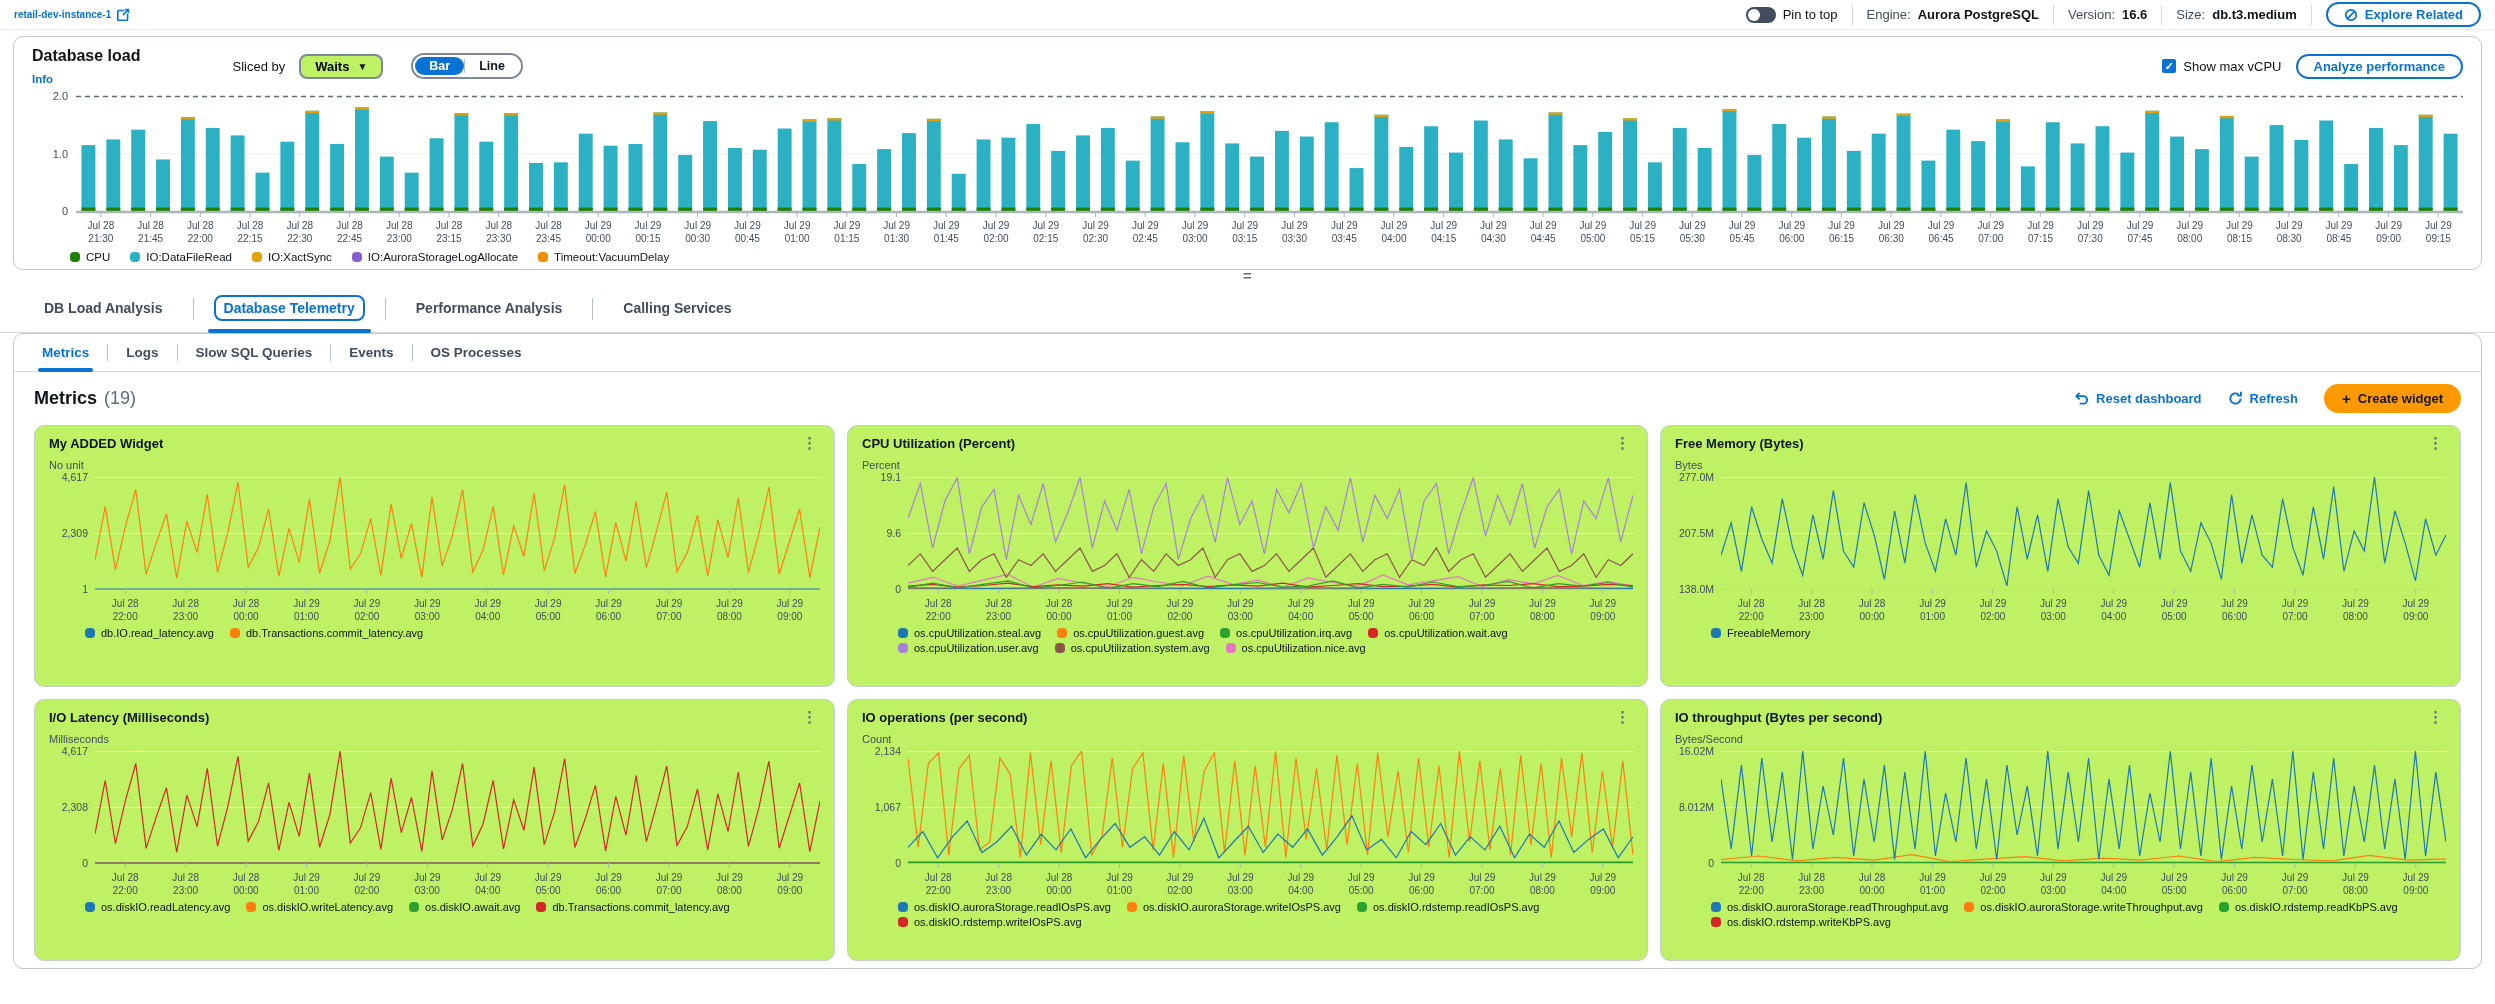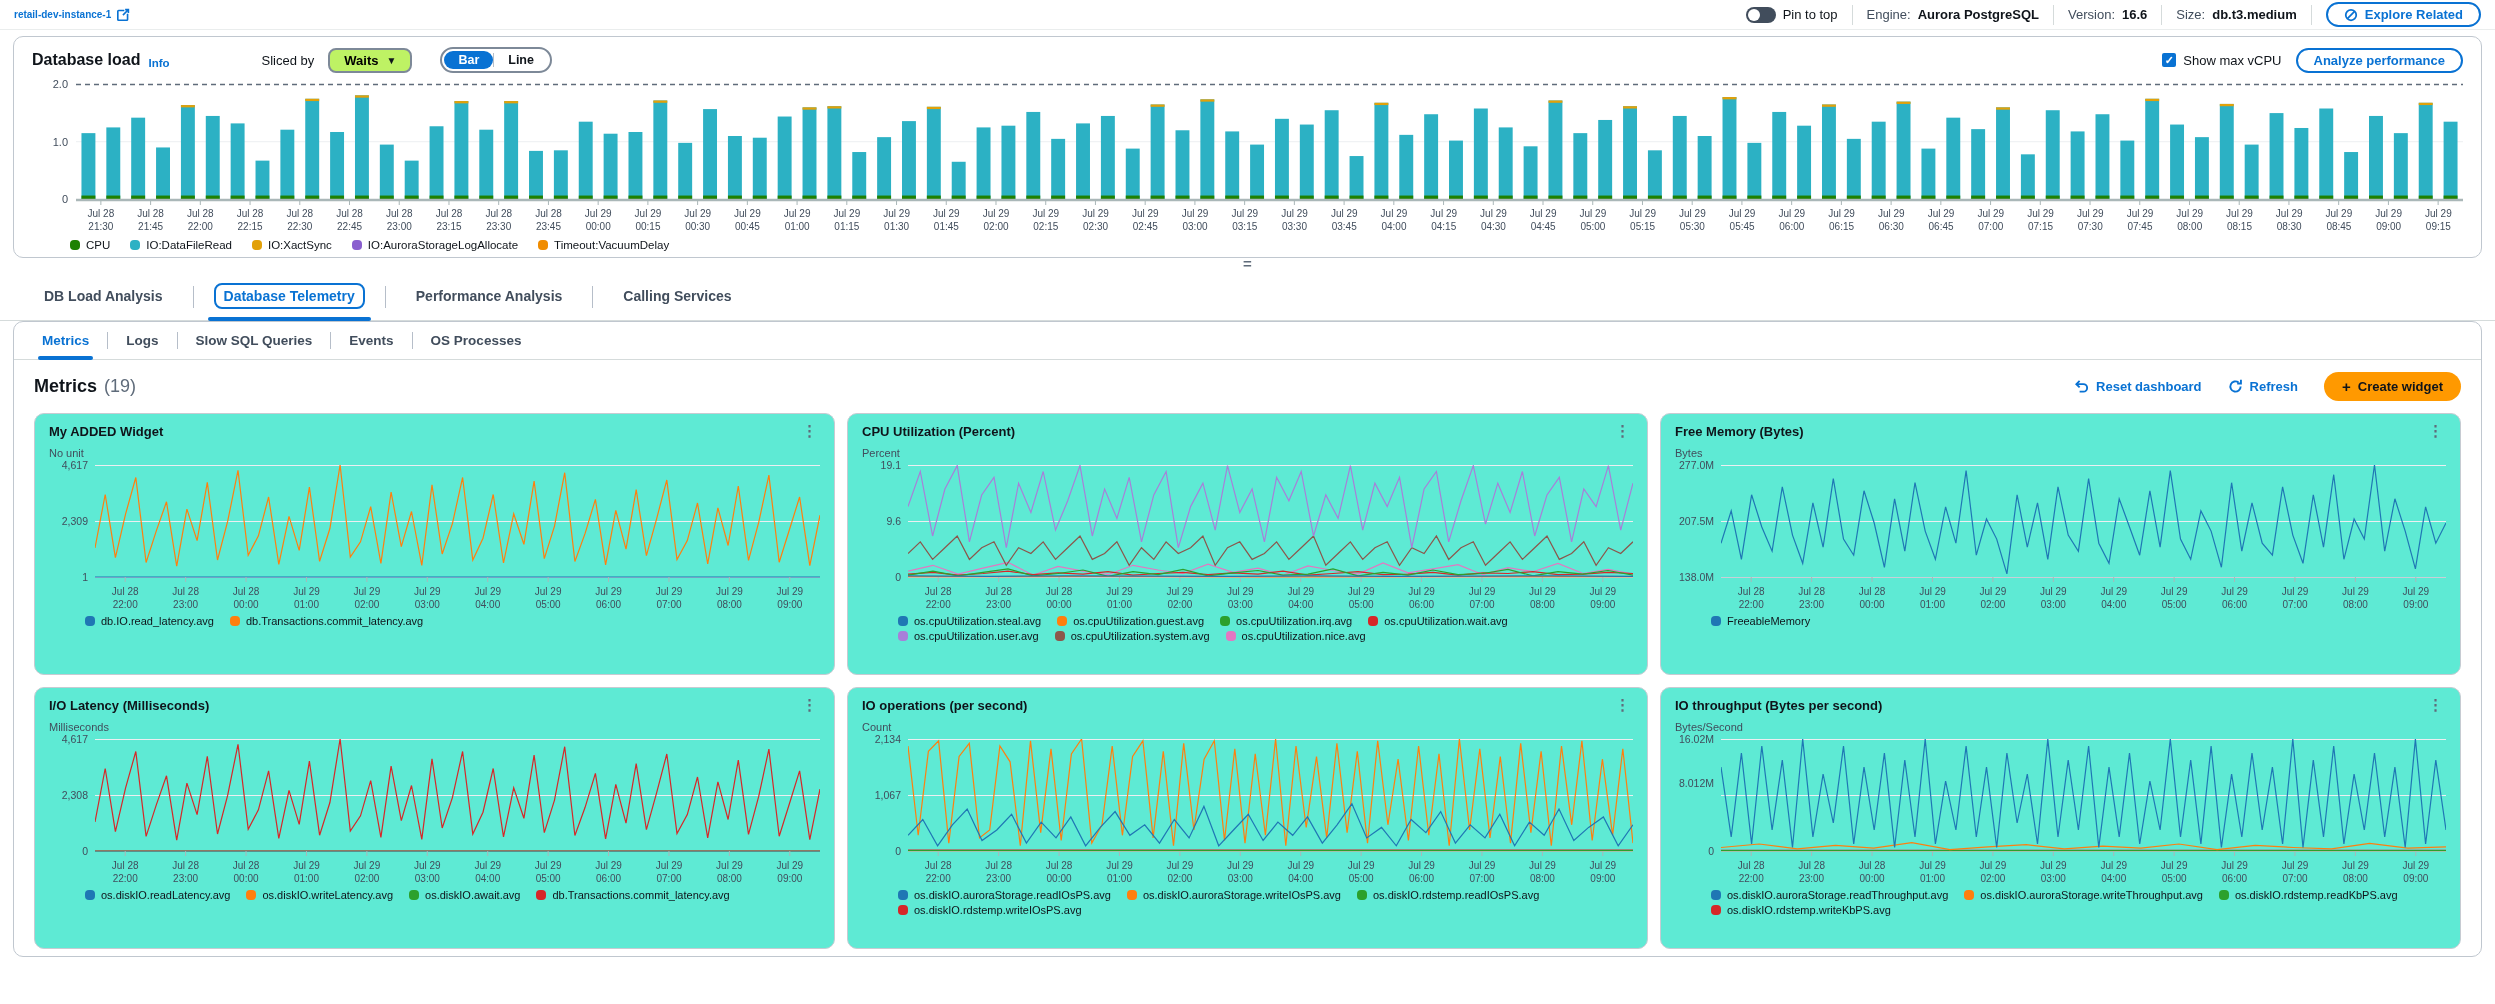--- a/index.html
+++ b/index.html
@@ -14,21 +14,21 @@
   .hdr-sep { width:1px; height:20px; background:#d5dbdb; }
   .kv-label { color:#414d5c; }
   .kv-value { font-weight:700; color:#0f141a; }
   .toggle-track { width:30px; height:16px; border-radius:8px; background:#414d5c; position:relative; cursor:pointer; }
   .toggle-knob { position:absolute; left:2px; top:2px; width:12px; height:12px; border-radius:50%; background:#fff; }
   .pill-btn { display:flex; align-items:center; gap:7px; border:2px solid #0972d3; color:#0972d3;
     border-radius:18px; padding:3px 16px; font-size:13px; font-weight:700; background:#fff; cursor:pointer; white-space:nowrap; }
   .card { background:#fff; border:1px solid #c0c7cf; border-radius:10px; }
   #dbload-card { margin:6px 13px 0 13px; padding:10px 18px 6px 18px; }
   .dbload-head { display:flex; align-items:center; }
-  .dbload-title-wrap { display:flex; align-items:flex-end; gap:8px; }
+  .dbload-title-wrap { display:flex; align-items:flex-start; gap:8px;flex-direction:column; }
   .dbload-title { font-size:16px; font-weight:700; }
   .info-link { color:#0972d3; font-size:11.5px; font-weight:700; cursor:pointer; }
   .slicedby-label { font-size:13px; margin-left:92px; color:#0f141a; }
   .dropdown-btn { margin-left:14px; display:flex; align-items:center; gap:8px; border:2px solid #7d8998;
     border-radius:8px; padding:3px 14px; font-size:13px; font-weight:700; background:#bef264; cursor:pointer; }
   .caret { font-size:10px; color:#0f141a; }
   .segmented { margin-left:28px; display:flex; align-items:center; border:2px solid #7d8998; border-radius:16px;
     padding:2px; background:#fff; }
   .seg-opt { font-size:12.5px; font-weight:700; padding:2px 14px; border-radius:12px; cursor:pointer; color:#0f141a; }
   .seg-opt.active { background:#0972d3; color:#fff; }
@@ -62,21 +62,21 @@
   .sub-tab.active::after { content:""; position:absolute; left:0; right:0; bottom:-1px; height:4px; background:#0972d3; border-radius:2px; }
   .sub-sep { width:1px; background:#b6bec9; margin:10px 0; }
   .metrics-head { display:flex; align-items:center; padding:12px 20px 10px 20px; }
   .metrics-title { font-size:18px; font-weight:700; }
   .metrics-count { font-size:18px; color:#5f6b7a; margin-left:7px; }
   .metrics-actions { margin-left:auto; display:flex; align-items:center; gap:26px; }
   .action-link { display:flex; align-items:center; gap:7px; color:#0972d3; font-size:13px; font-weight:700; cursor:pointer; }
   .create-btn { display:flex; align-items:center; gap:7px; background:#ff9900; color:#0f141a; font-size:13px;
     font-weight:700; border-radius:18px; padding:6px 18px; cursor:pointer; }
   .widgets-grid { display:grid; grid-template-columns:repeat(3,1fr); grid-auto-rows:262px; gap:12px; padding:2px 20px 10px 20px; }
-  .widget { border:1px solid #c6cbd2; border-radius:10px; background:#5eead4; padding:10px 14px 6px 14px; display:flex; flex-direction:column; }
+  .widget { border:1px solid #c6cbd2; border-radius:10px; background:#bef264; padding:10px 14px 6px 14px; display:flex; flex-direction:column; }
   .widget-head { display:flex; align-items:flex-start; }
   .widget-title { font-size:13px; font-weight:700; }
   .kebab { margin-left:auto; color:#5f6b7a; font-size:15px; font-weight:700; line-height:14px; cursor:pointer; padding:0 3px; }
   .widget-unit { font-size:11px; color:#414d5c; margin:8px 0 6px 0; }
   .w-chart-row { display:flex; }
   .w-yaxis { width:46px; position:relative; height:112px; flex:none; }
   .w-yaxis .ytick { position:absolute; right:7px; transform:translateY(-50%); font-size:10.5px; color:#414d5c; }
   .w-plot { flex:1; height:118px; }
   .w-xlabels .xl { font-size:10px; }
   .w-legend { margin-top:4px; }
@@ -1241,21 +1241,21 @@
       </div>
       <div class="widget">
         <div class="widget-head">
           <span class="widget-title">IO throughput (Bytes per second)</span>
           <span class="kebab">⋮</span>
         </div>
         <div class="widget-unit">Bytes/Second</div>
         <div class="w-chart-row">
           <div class="w-yaxis">
             <div class="ytick" style="top: 0px;">16.02M</div>
-            <div class="ytick" style="top: 44px;">8.012M</div>
+            <div class="ytick" style="top: 56px;">8.012M</div>
             <div class="ytick" style="top: 112px;">0</div>
           </div>
           <div class="w-plot">
             <svg width="725" height="117">
               <line x1="0" x2="725" y1="0.5" y2="0.5" stroke="#eceff1" stroke-width="1"></line>
               <line x1="0" x2="725" y1="56.5" y2="56.5" stroke="#eceff1" stroke-width="1"></line>
               <line x1="0" x2="725" y1="112.5" y2="112.5" stroke="#c9cfd6" stroke-width="1"></line>
               <polyline points="0.0,111.3 725.0,111.3" fill="none" stroke="#d62728" stroke-width="1.2"></polyline>
               <polyline points="0.0,111.7 725.0,111.7" fill="none" stroke="#2ca02c" stroke-width="1.2"></polyline>
               <polyline points="0.0,108.5 38.2,105.0 76.3,109.9 114.5,106.4 152.6,109.2 190.8,103.6 228.9,110.6 267.1,107.8 305.3,105.7 343.4,109.9 381.6,107.1 419.7,109.2 457.9,105.0 496.1,110.6 534.2,106.4 572.4,108.5 610.5,109.9 648.7,104.3 686.8,109.2 725.0,107.8" fill="none" stroke="#ff7f0e" stroke-width="1.2"></polyline>

